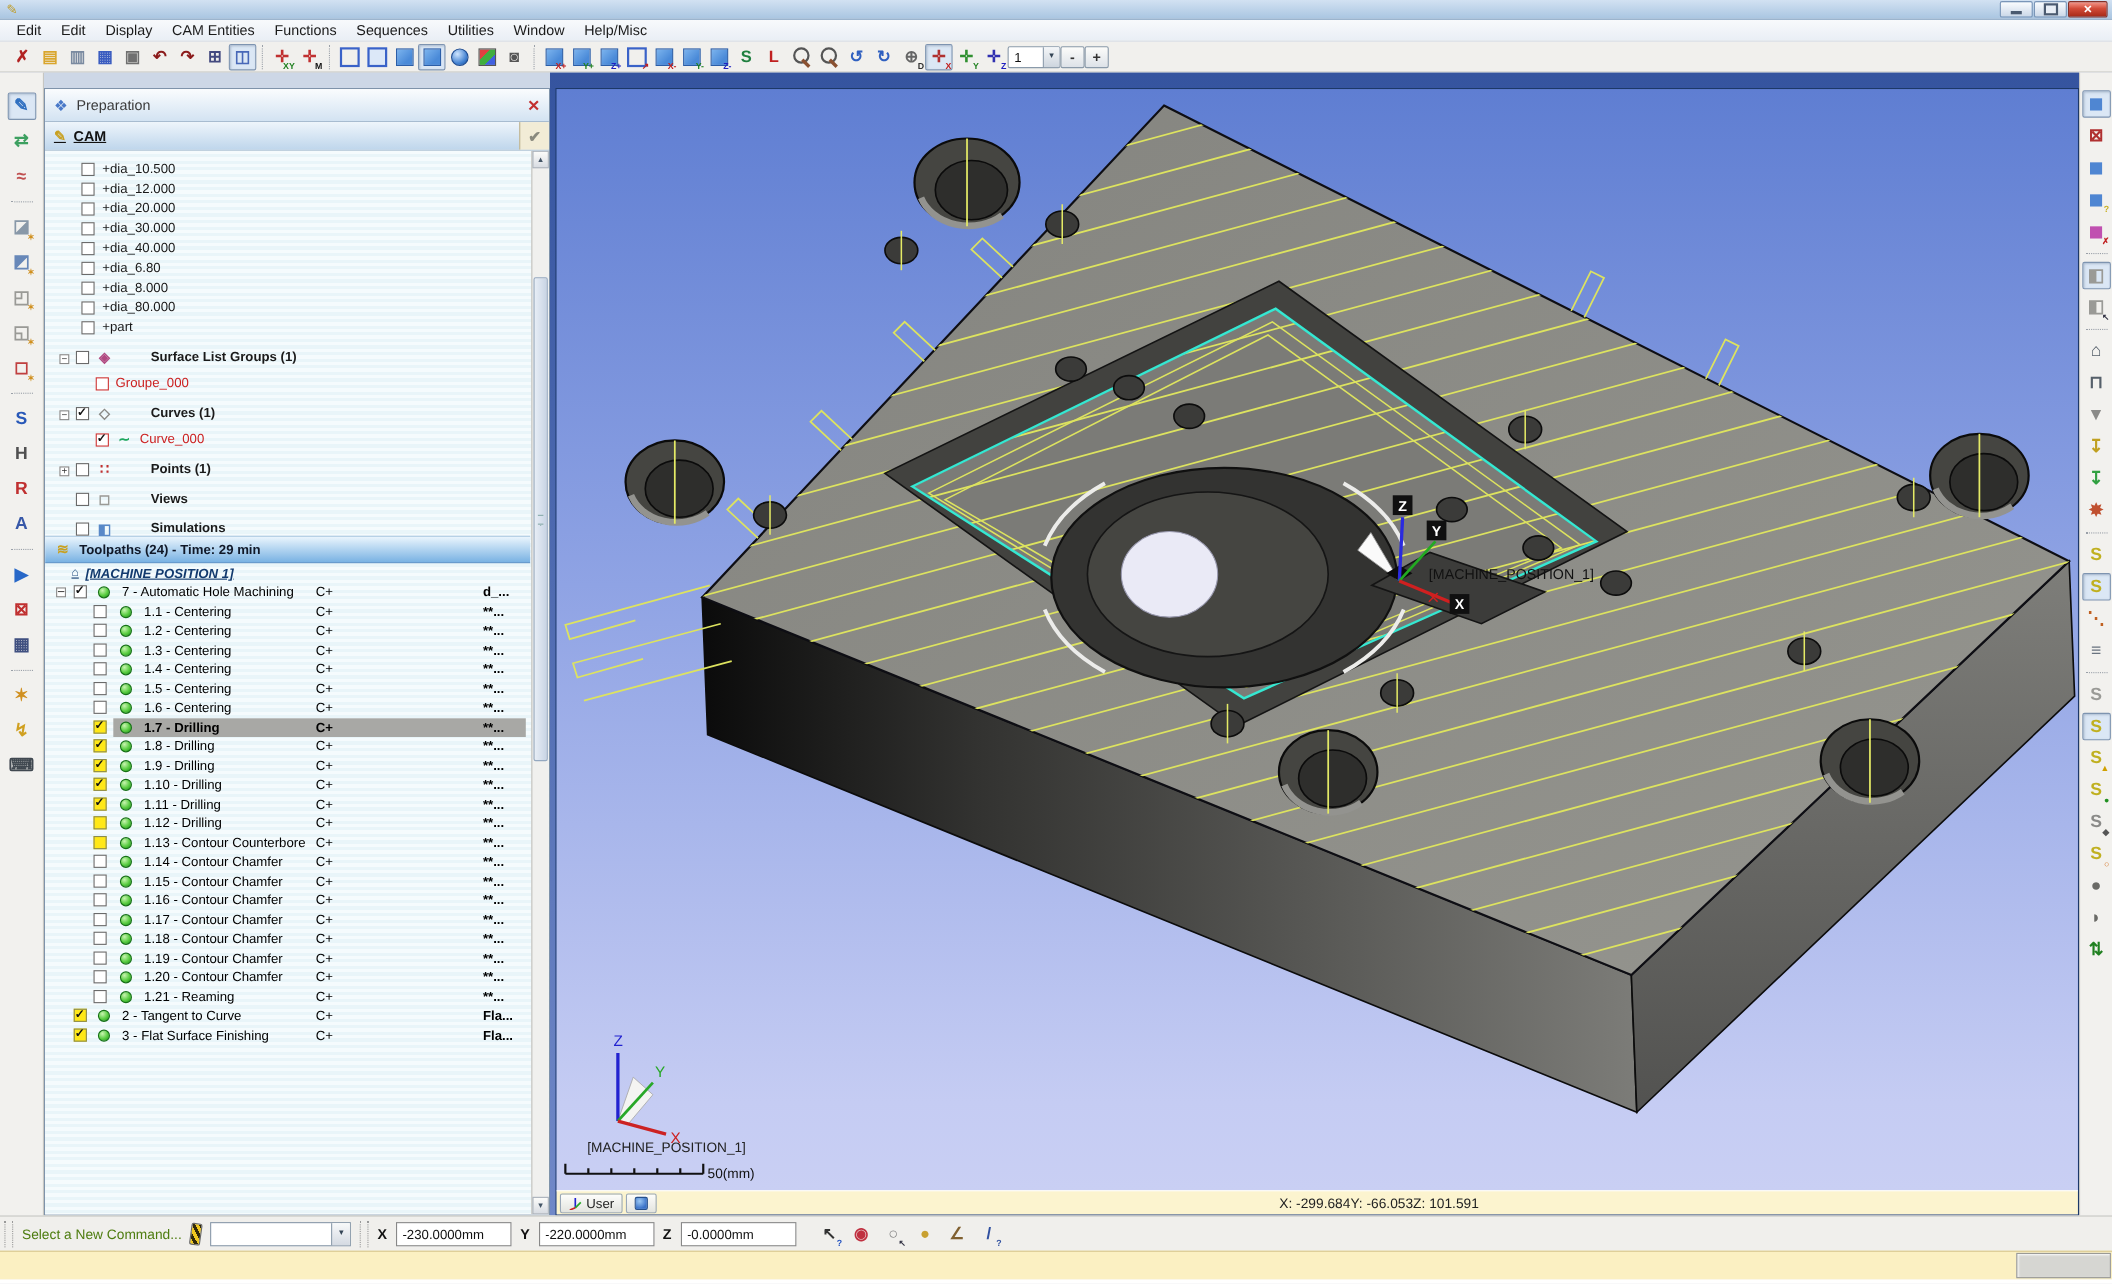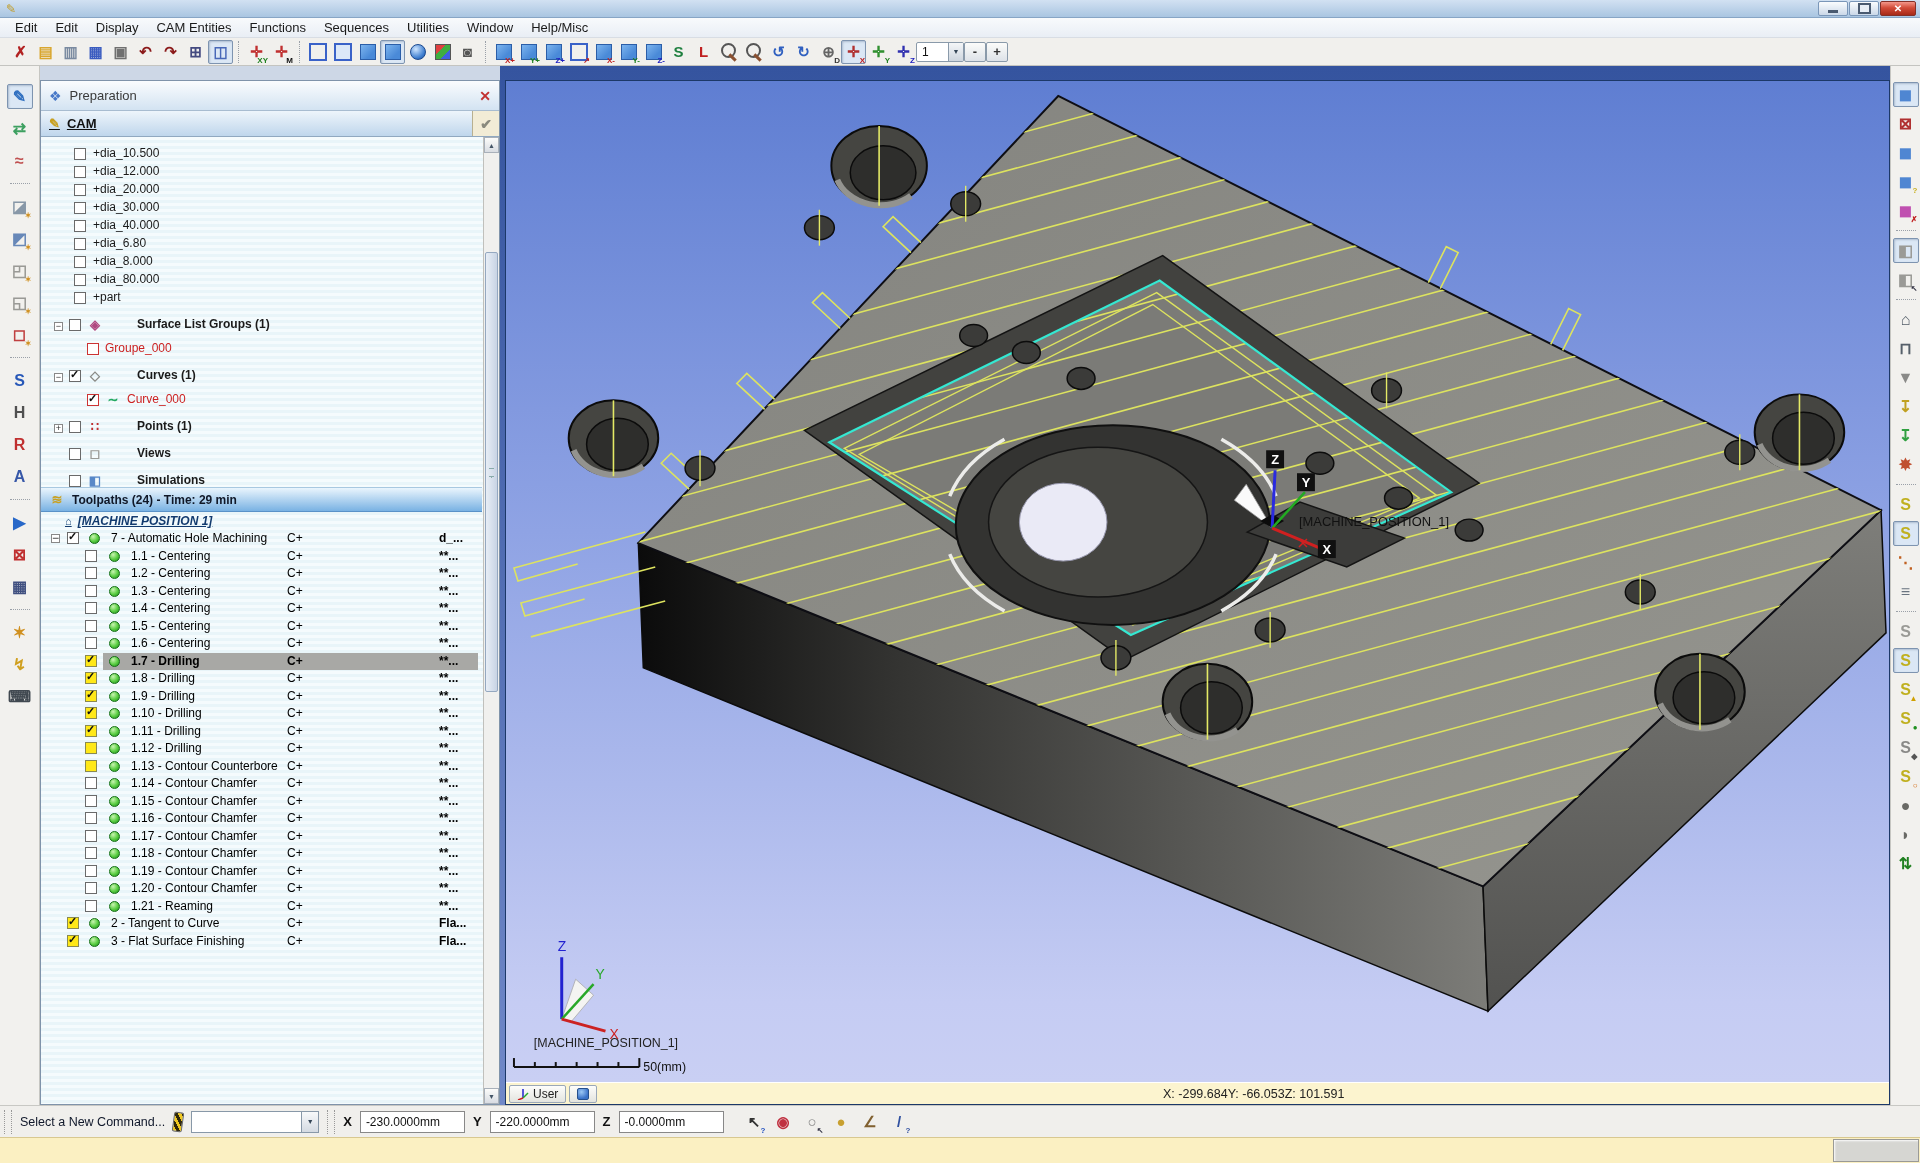--- a/index.html
+++ b/index.html
@@ -98,21 +98,21 @@
   .vp3d svg { position:absolute; inset:0; width:100%; height:100%; }
   svg text { font-family:"Liberation Sans",sans-serif; }
   .vp-strip { height:22px; background:#fcf4cf; border-top:1px solid #fff; display:flex; align-items:center; padding-left:3px; gap:3px; position:relative; flex:0 0 auto; }
   .user-btn,.cube-btn { height:18px; border:1px solid #9aa8b8; border-radius:2px; background:linear-gradient(#fdfdfb,#e3e4df); display:flex; align-items:center; gap:4px; padding:0 7px; font-size:12px; font-family:inherit; color:#222; }
   .mini-cube { width:12px; height:12px; background:radial-gradient(circle at 35% 30%,#9cc8f4,#3f7f d0 65%,#2a5ea8); background:radial-gradient(circle at 35% 30%,#9cc8f4,#3a72c8 70%); border:1px solid #26508c; border-radius:2px; display:inline-block; }
   .coords { position:absolute; left:645px; top:0; bottom:0; display:flex; align-items:center; font-size:12.5px; color:#222;margin-left:12px; }
 
   
   .commandbar { height:32px; background:#f0efec; border-top:1px solid #c8c8c4; display:flex; align-items:center; padding-left:4px; gap:8px; flex:0 0 auto; }
   .grip { width:8px; height:24px; border-left:1px dotted #999; border-right:1px dotted #999; }
-  .prompt { font-size:12.5px; color:#0f172a; }
+  .prompt { font-size:12.5px; color:#4d7c0f; }
   .drill-ic { width:10px; height:20px; background:repeating-linear-gradient(55deg,#f0c820 0 3px,#30280a 3px 6px); border:1px solid #666; border-radius:2px; transform:rotate(8deg); }
   .dd { width:128px; height:22px; border:1px solid #8898a8; background:#fff; display:flex; align-items:stretch; }
   .dd-btn { margin-left:auto; width:17px; background:linear-gradient(#f8f9fa,#d4dae2); border-left:1px solid #8898a8; font-size:7px; display:flex; align-items:center; justify-content:center; color:#345; }
   .axlab { font-size:13px; font-weight:bold; color:#111; }
   .coordfield { width:105px; height:22px; border:1px solid #888; background:#fff; font-size:12px; padding:0 5px; font-family:inherit; color:#111; }
   .cmd-icons { display:flex; gap:4px; margin-left:10px; }
 
   
   .statusbar { height:26px; background:#fbf0c2; border-top:1px solid #d8c890; display:flex; align-items:center; padding-left:5px; font-size:12.5px; color:#111; position:relative; flex:0 0 auto; }
   .progress { position:absolute; right:1px; top:1px; width:86px; height:23px; background:#d6d6d2; border:1px solid #9a9a96; box-shadow:inset 1px 1px 2px #fdfdfd; }

